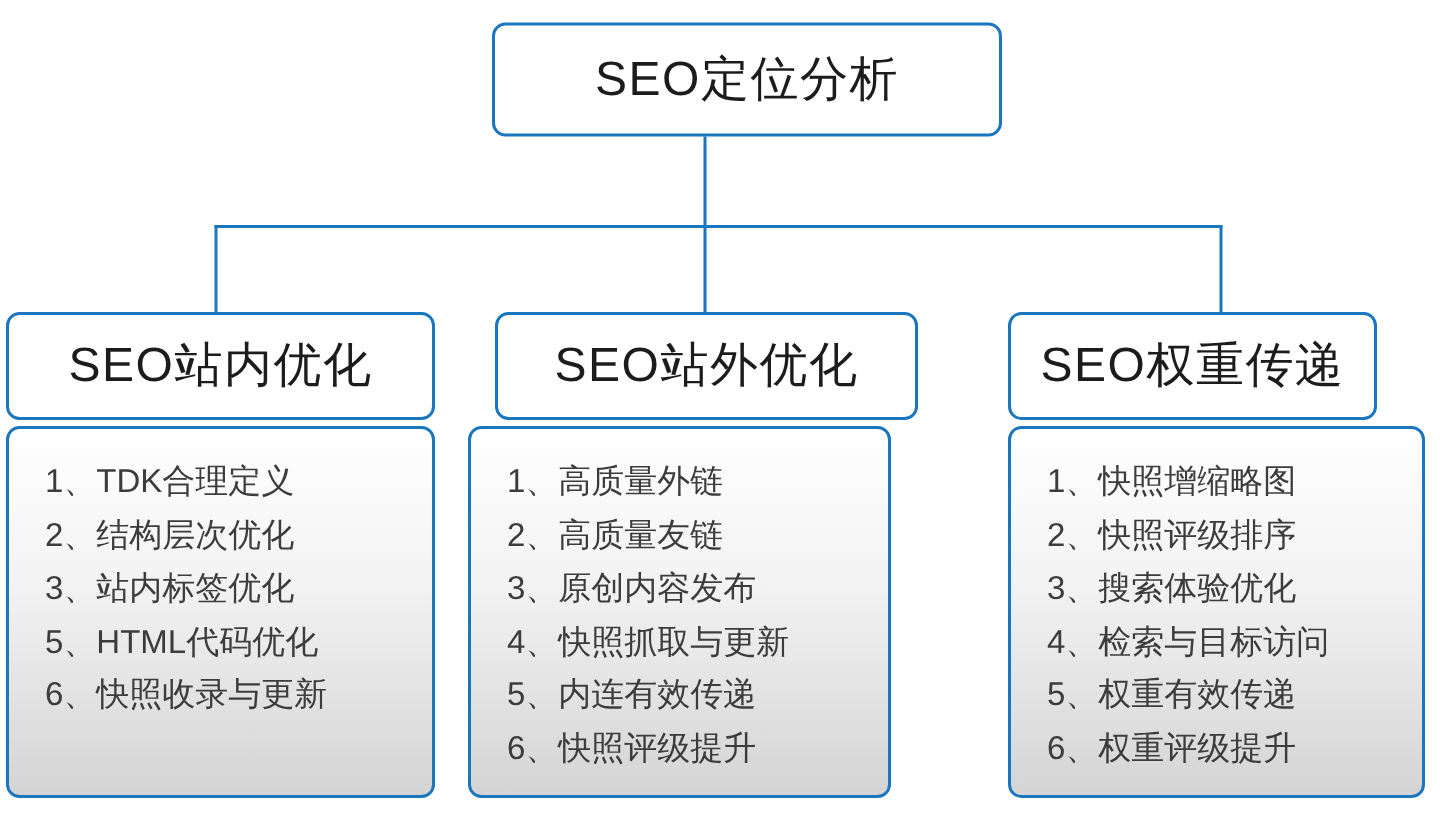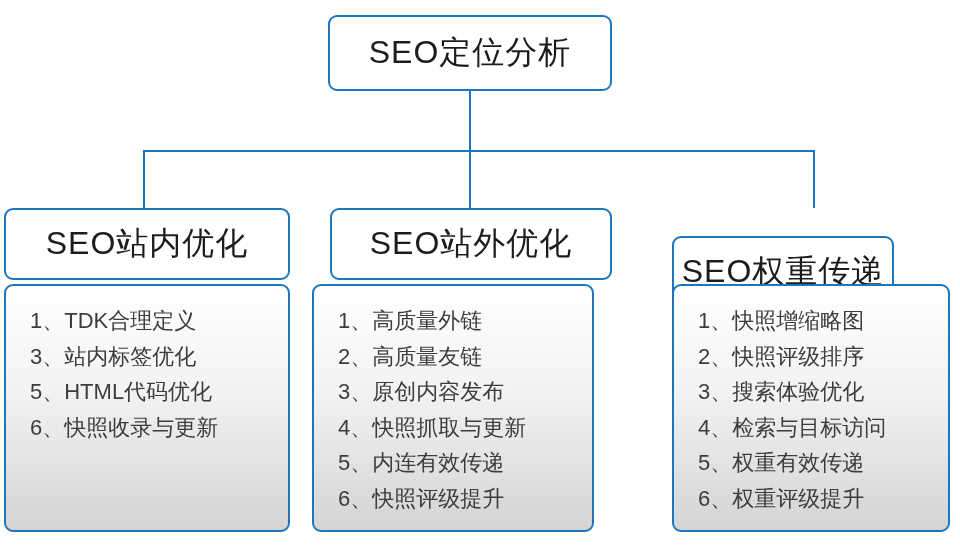--- a/index.html
+++ b/index.html
@@ -18,24 +18,24 @@
     border-radius: 9px;
     background: #ffffff;
     display: flex;
     align-items: center;
     justify-content: center;
     font-size: 32px;
     letter-spacing: 1px;
     color: #1c1c1c;
     white-space: nowrap;
   }
-  .root-box    { left: 328px; top: 15px;  width: 284px; height: 76px; }
+  .root-box    { left: 328px; top: 15px;  width: 340px; height: 76px; }
   .hdr-onsite  { left: 4px;   top: 208px; width: 286px; height: 72px; }
   .hdr-offsite { left: 330px; top: 208px; width: 282px; height: 72px; }
-  .hdr-weight  { left: 672px; top: 208px; width: 222px; height: 72px; margin-top: 28px; }
+  .hdr-weight  { left: 672px; top: 208px; width: 246px; height: 72px; }
   .list-box {
     position: absolute;
     box-sizing: border-box;
     border: 2px solid #1b76c0;
     border-radius: 9px;
     background: linear-gradient(180deg, #ffffff 0%, #f3f3f3 42%, #d4d4d4 100%);
     padding: 17px 8px 0 24px;
     top: 284px;
     height: 248px;
   }
@@ -71,20 +71,21 @@
   <div class="connector conn-h"></div>
   <div class="connector conn-drop-l"></div>
   <div class="connector conn-drop-m"></div>
   <div class="connector conn-drop-r"></div>
 
   <div class="node-box hdr-onsite">
     <span>SEO站内优化</span>
   </div>
   <div class="list-box list-onsite">
     <div class="list-item">1、TDK合理定义</div>
+    <div class="list-item">2、结构层次优化</div>
     <div class="list-item">3、站内标签优化</div>
     <div class="list-item">5、HTML代码优化</div>
     <div class="list-item">6、快照收录与更新</div>
   </div>
 
   <div class="node-box hdr-offsite">
     <span>SEO站外优化</span>
   </div>
   <div class="list-box list-offsite">
     <div class="list-item">1、高质量外链</div>

